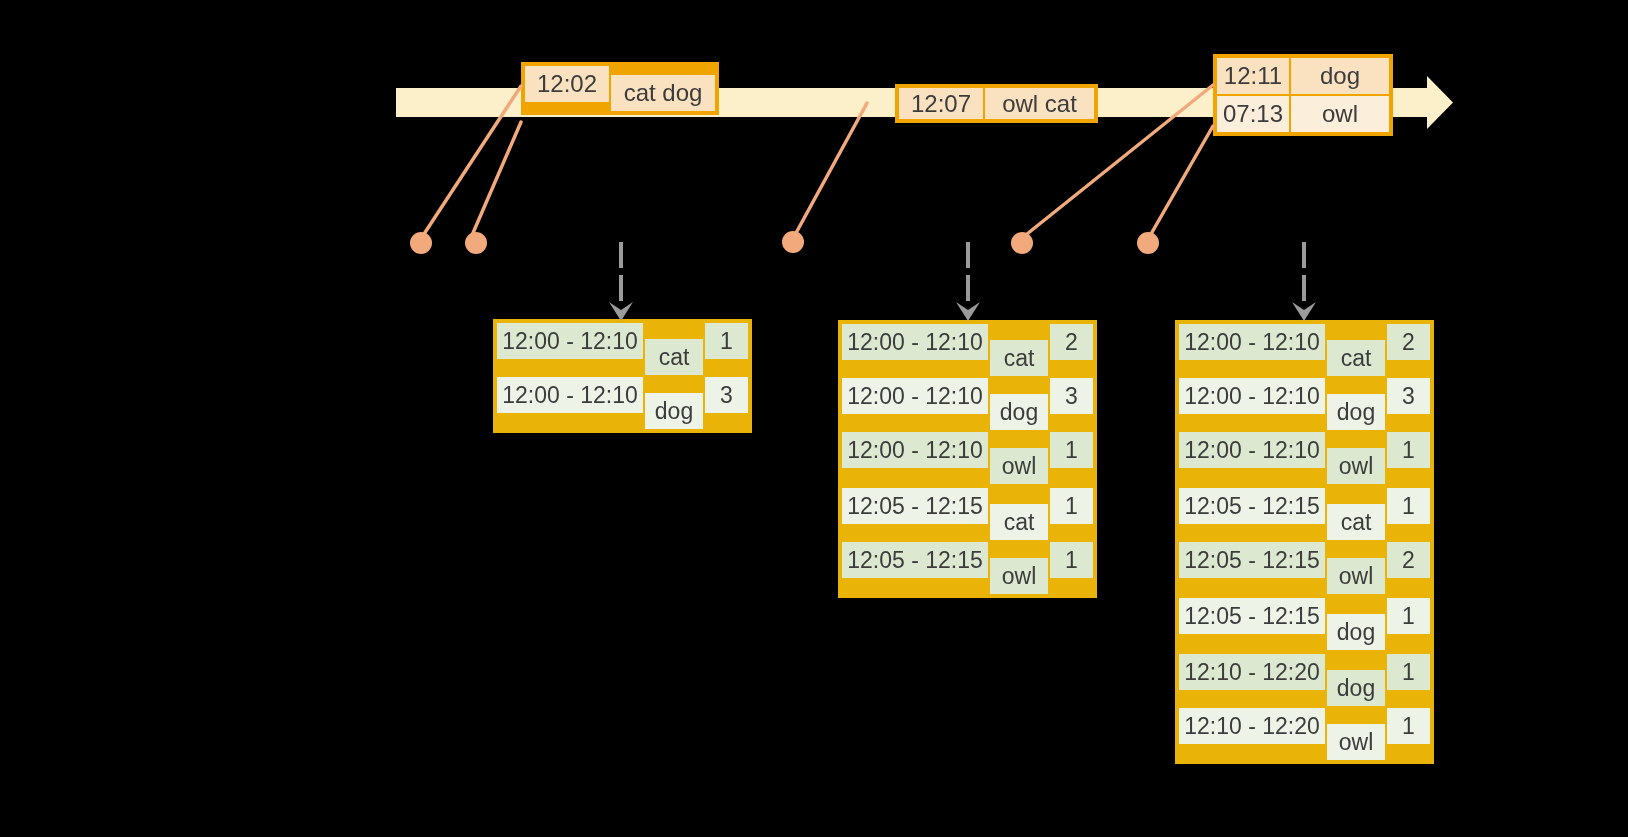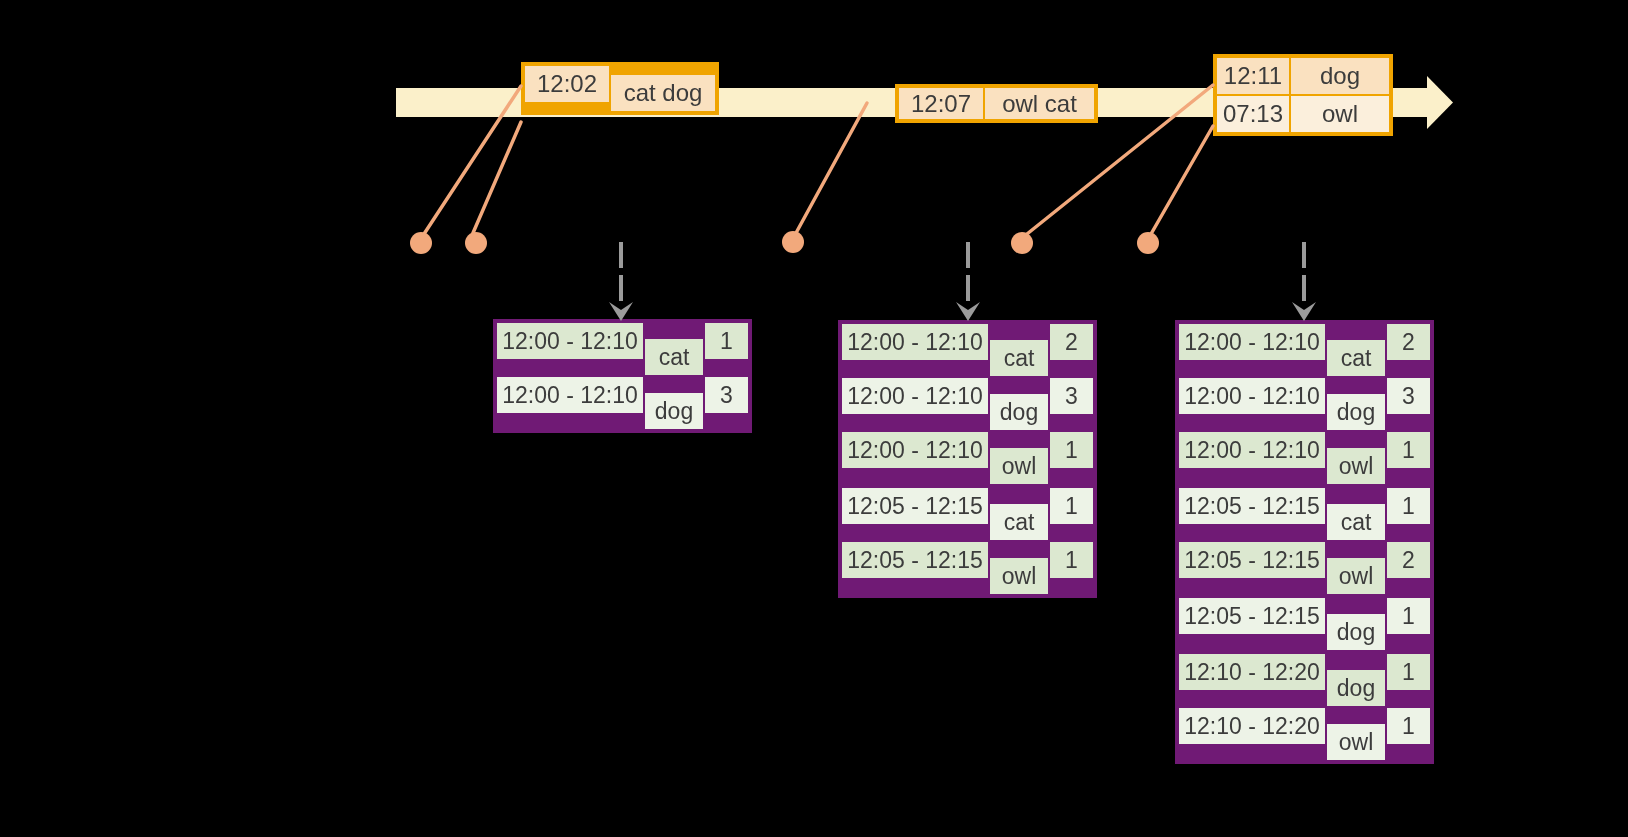--- a/index.html
+++ b/index.html
@@ -24,21 +24,21 @@
   #etable1{left:521px;top:62px;}
   #etable1 .c1{width:84px;} #etable1 .c2{width:104px;margin-top:9px;}
   #etable2{left:867px;top:84px;margin-left:28px;}
   #etable2 .cell{height:31px;}
   #etable2 .c1{width:84px;} #etable2 .c2{width:109px;text-align:right;}
   #etable3{left:1213px;top:54px;}
   #etable3 .c1{width:72px;} #etable3 .c2{width:98px;}
 
   
   .rtable{
-    position:absolute;background:#701a75;padding:4px;
+    position:absolute;background:#eab308;padding:4px;
     display:flex;flex-direction:column;z-index:2;
   }
   .rtable .row{display:flex;gap:2px;margin-top:2px;}
   .rtable .row:first-child{margin-top:0;}
   .rtable .row.group{margin-top:4px;}
   .rtable .cell{
     height:36px;display:flex;align-items:center;justify-content:center;
     font-size:23px;
   }
   .rtable .c1{width:146px;} .rtable .c2{width:58px;margin-top:16px;} .rtable .c3{width:43px;}

